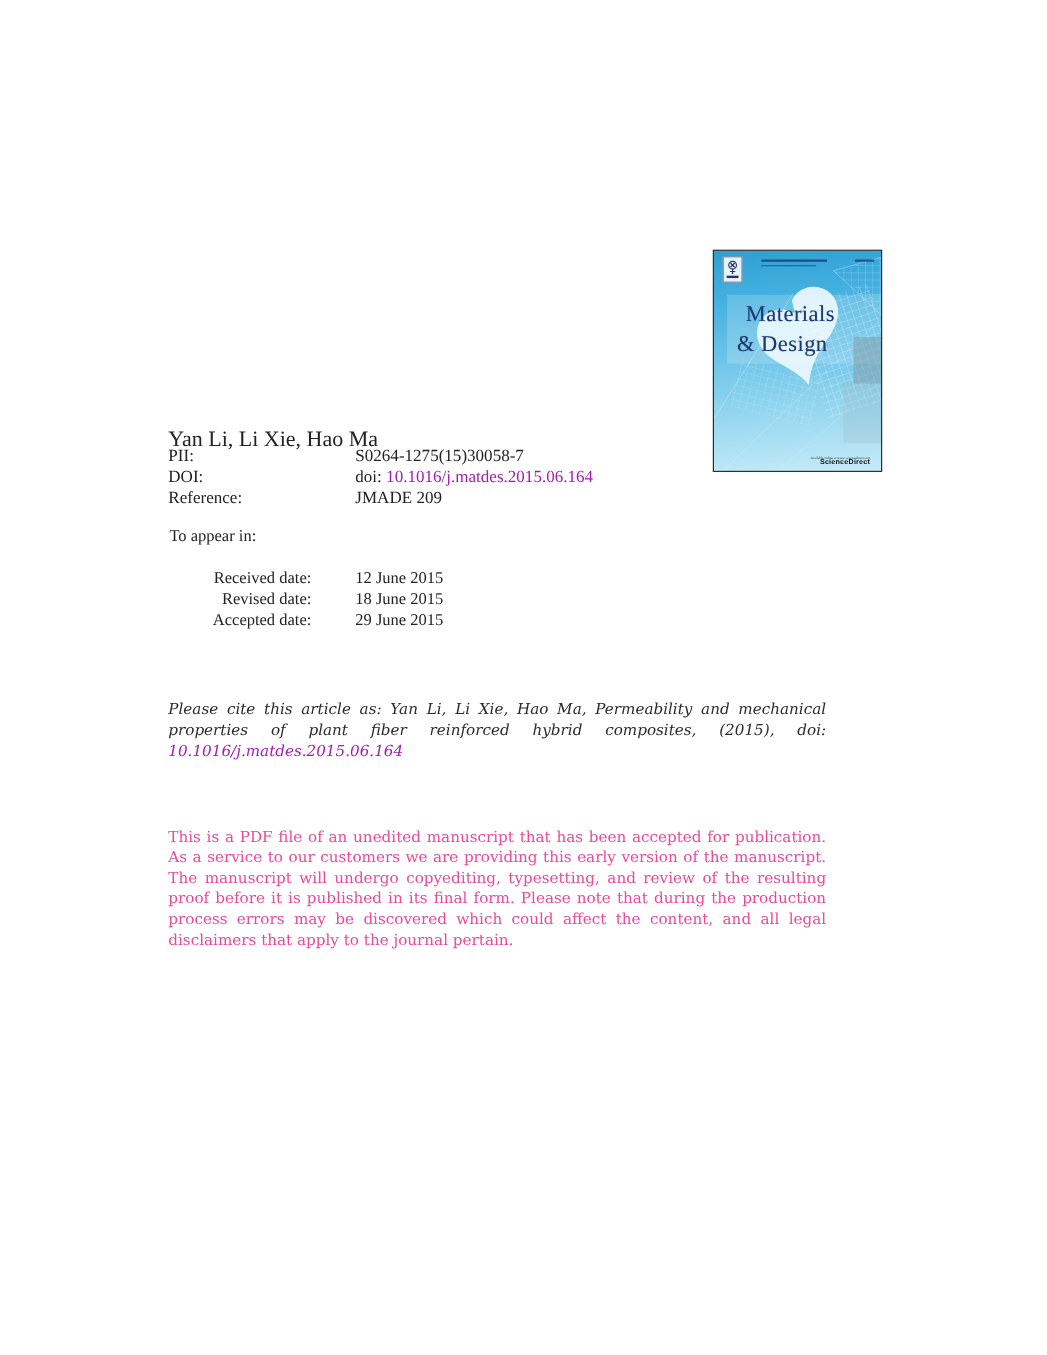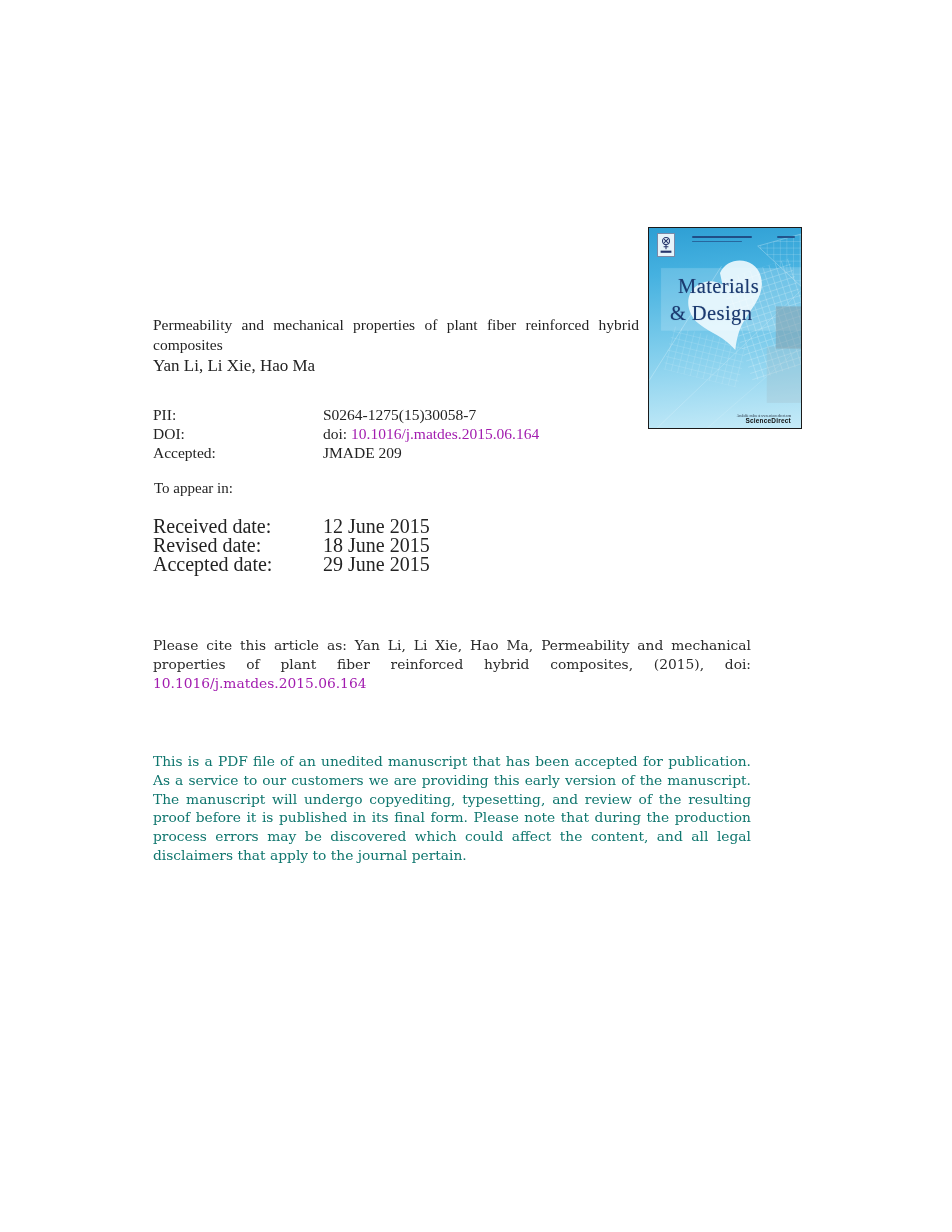--- a/index.html
+++ b/index.html
@@ -15,55 +15,56 @@
   }
   .abs { position: absolute; }
 
   
   .article-title {
     left: 153px; top: 315px; width: 486px;
     font-size: 15.5px; line-height: 19.5px;
     text-align: justify;
   }
   .authors-line {
-    left: 153px; top: 356px;
-    font-size: 17px;
+    left: 153px; top: 388px;
+    font-size: 20px;
   }
   .meta-block {
     left: 153px; top: 405px;
     font-size: 15.5px; line-height: 19px;
   }
   .meta-row { display: flex; gap: 40px; }
   .meta-label { width: 130px; flex: 0 0 130px; }
   .doi-link, .citation-link {
     color: #a21caf;
     text-decoration: none;
     cursor: pointer;
   }
   .to-appear {
     left: 154px; top: 480px;
     font-size: 15px;
   }
   .dates-block {
     left: 153px; top: 517px;
-    font-size: 20px; line-height: 18.8px;
+    font-size: 15px; line-height: 18.8px; text-align: right;
   }
   .citation-par {
     left: 153px; top: 636px; width: 598px;
     font-family: "DejaVu Serif", serif;
     font-size: 13.8px; line-height: 18.8px;
     text-align: justify;
     color: #2a2a2a;
+    font-style: italic;
   }
   .disclaimer-par {
     left: 153px; top: 752px; width: 598px;
     font-family: "DejaVu Serif", serif;
     font-size: 13.8px; line-height: 18.8px;
     text-align: justify;
-    color: #0f766e;
+    color: #ec4899;
   }
 
   
   .cover {
     left: 648px; top: 227px;
     width: 154px; height: 202px;
     box-sizing: border-box;
     border: 1.5px solid #1a1a1a;
     background: linear-gradient(175deg, #2e9fd4 0%, #45b1e0 22%, #7fcdec 58%, #c6ebf8 100%);
     overflow: hidden;
@@ -154,35 +155,34 @@
       <div class="l1">Materials</div>
       <div class="l2">&amp; Design</div>
     </div>
 
     <div class="cover-bottom">
       <div class="available-online">Available online at www.sciencedirect.com</div>
       <div class="sciencedirect">ScienceDirect</div>
     </div>
   </div>
 
-  <div class="abs article-title">Permeability and mechanical properties of plant fiber reinforced hybrid composites</div>
 
   <div class="abs authors-line">Yan Li, Li Xie, Hao Ma</div>
 
   <div class="abs meta-block">
     <div class="meta-row">
       <span class="meta-label">PII:</span>
       <span>S0264-1275(15)30058-7</span>
     </div>
     <div class="meta-row">
       <span class="meta-label">DOI:</span>
       <span><span>doi:</span> <a class="doi-link">10.1016/j.matdes.2015.06.164</a></span>
     </div>
     <div class="meta-row">
-      <span class="meta-label">Accepted:</span>
+      <span class="meta-label">Reference:</span>
       <span>JMADE 209</span>
     </div>
   </div>
 
   <div class="abs to-appear">To appear in:</div>
 
   <div class="abs dates-block">
     <div class="meta-row">
       <span class="meta-label">Received date:</span>
       <span>12 June 2015</span>

